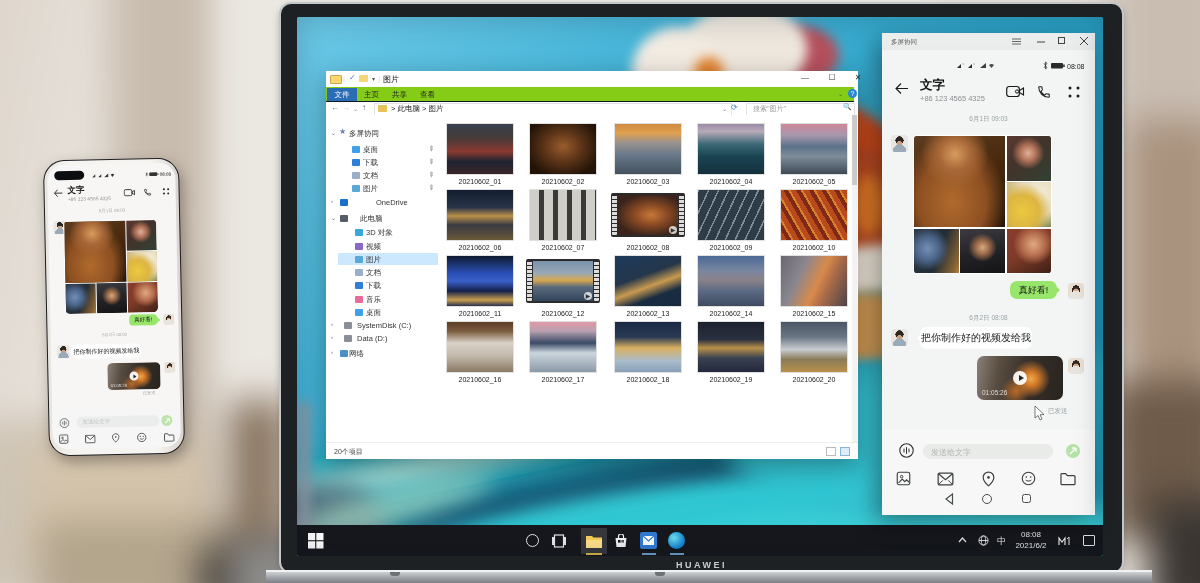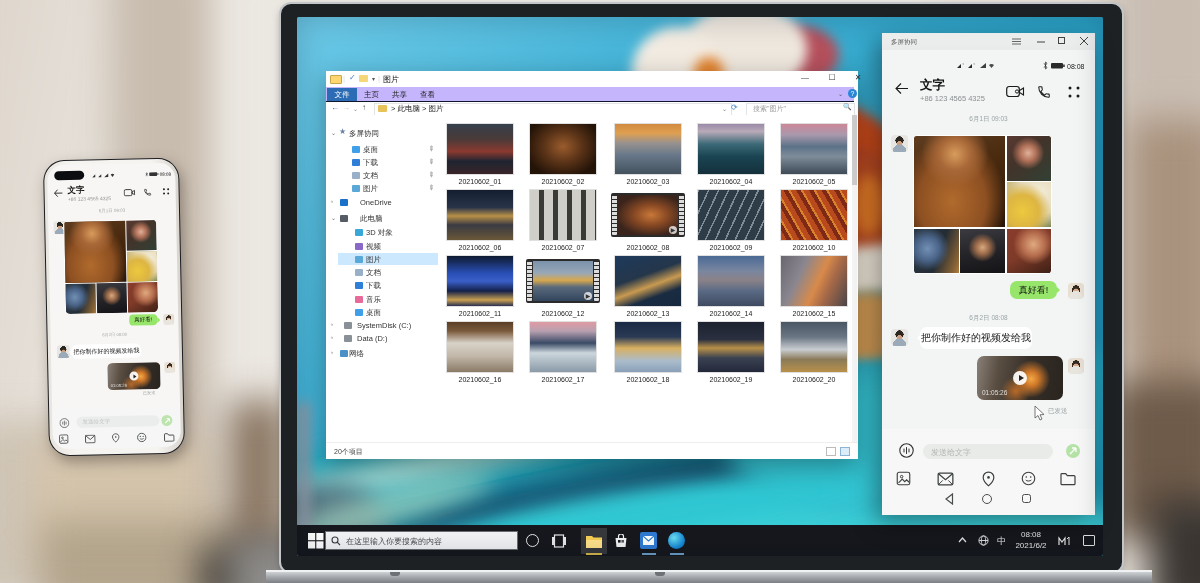--- a/index.html
+++ b/index.html
@@ -8,21 +8,21 @@
 #bg{position:absolute;inset:0;overflow:hidden}
 #bg .blob{position:absolute;filter:blur(18px)}
 
 #laptop{position:absolute;left:281px;top:4px;width:841px;height:568px;background:#1e2124;border-radius:10px;box-shadow:0 0 0 2px #c2c6c9,0 3px 8px rgba(0,0,0,.35)}
 #screen{position:absolute;left:16px;top:13px;width:806px;height:539px;background:#2aa4c8;overflow:hidden;border-radius:2px}
 #huawei{position:absolute;left:0;right:0;bottom:2px;text-align:center;color:#c6cbd0;font-size:9px;letter-spacing:2.5px;font-weight:bold}
 #base{position:absolute;left:266px;top:570px;width:886px;height:13px;background:linear-gradient(#dfe1e2,#9fa3a7 60%,#7c8084);border-radius:2px}
 
 #explorer{position:absolute;left:29px;top:54px;width:532px;height:388px;background:#fff;box-shadow:0 8px 24px rgba(0,0,0,.32);font-size:8px;color:#1a1a1a}
 #explorer .tb{position:absolute;left:0;top:0;right:0;height:16px;background:#fff}
-#explorer .tabs{position:absolute;left:0;top:16px;right:4px;height:14px;background:#c4b5fd;border-bottom:4px solid #0f172a}
+#explorer .tabs{position:absolute;left:0;top:16px;right:4px;height:14px;background:#84cc16;border-bottom:4px solid #0f172a}
 #explorer .addr{position:absolute;left:0;top:31px;right:0;height:13px;background:#fff}
 #explorer .side{position:absolute;left:0;top:44px;width:112px;bottom:16px;background:#fff;font-size:7.5px;color:#333}
 #explorer .side .it{position:absolute;white-space:nowrap}
 #explorer .main{position:absolute;left:112px;top:44px;right:6px;bottom:16px;background:#fff}
 #explorer .status{position:absolute;left:0;bottom:0;right:0;height:16px;background:#fff;border-top:1px solid #eee;font-size:7px;color:#444}
 .th{position:absolute;width:66px;height:50px;box-shadow:0 0 0 1px rgba(0,0,0,.12)}
 .thl{position:absolute;width:80px;text-align:center;font-size:7px;color:#222}
 .film{position:absolute;width:74px;height:44px;background:#2b2b2b;border-radius:2px}
 .film .holes{position:absolute;top:2px;bottom:2px;width:5px;background-image:repeating-linear-gradient(#2b2b2b 0 1.5px,#ddd 1.5px 4px);border-radius:1px}
 .film .ph{position:absolute;left:7px;top:2px;right:7px;bottom:2px}
@@ -166,21 +166,21 @@
         <span class="it" style="left:37px;top:43px">下载</span>
         <span class="pin" style="left:102px;top:43px">✎</span>
         <span class="it" style="left:26px;top:57px;width:8px;height:7px;background:#9ab0c8;border-radius:1px"></span>
         <span class="it" style="left:37px;top:56px">文档</span>
         <span class="pin" style="left:102px;top:56px">✎</span>
         <span class="it" style="left:26px;top:70px;width:8px;height:7px;background:#5aa8d8;border-radius:1px"></span>
         <span class="it" style="left:37px;top:69px">图片</span>
         <span class="pin" style="left:102px;top:69px">✎</span>
         <span class="it" style="left:5px;top:83px;font-size:6px;color:#666">›</span>
         <span class="it" style="left:14px;top:84px;width:8px;height:7px;background:#1a70c8;border-radius:1px"></span>
-        <span class="it" style="left:34px;top:83px">OneDrive</span>
+        <span class="it" style="left:50px;top:83px">OneDrive</span>
         <span class="it" style="left:5px;top:99px;font-size:6px;color:#666">⌄</span>
         <span class="it" style="left:14px;top:100px;width:8px;height:7px;background:#555c66;border-radius:1px"></span>
         <span class="it" style="left:34px;top:99px">此电脑</span>
         <span class="it" style="left:29px;top:114px;width:8px;height:7px;background:#38a8d8;border-radius:1px"></span>
         <span class="it" style="left:40px;top:113px">3D 对象</span>
         <span class="it" style="left:29px;top:128px;width:8px;height:7px;background:#8a68c8;border-radius:1px"></span>
         <span class="it" style="left:40px;top:127px">视频</span>
         <span style="position:absolute;left:12px;top:138px;width:100px;height:12px;background:#cce8ff"></span>
         <span class="it" style="left:29px;top:141px;width:8px;height:7px;background:#5aa8d8;border-radius:1px"></span>
         <span class="it" style="left:40px;top:140px">图片</span>
@@ -265,27 +265,20 @@
     </div>
     <div id="taskbar">
       <svg width="16" height="16" viewBox="0 0 16 16" style="position:absolute;left:11px;top:8px">
           <g fill="#fff">
             <rect x="0" y="0" width="7.2" height="7.2"></rect>
             <rect x="8.3" y="0" width="7.2" height="7.2"></rect>
             <rect x="0" y="8.3" width="7.2" height="7.2"></rect>
             <rect x="8.3" y="8.3" width="7.2" height="7.2"></rect>
           </g>
         </svg>
-      <div style="position:absolute;left:28px;top:6px;width:193px;height:19px;background:#f2f3f5;border:1px solid #6a6d72;box-sizing:border-box">
-        <svg width="10" height="10" style="position:absolute;left:5px;top:4px">
-            <circle cx="4" cy="4" r="3" fill="none" stroke="#3a3d42" stroke-width="1.1"></circle>
-            <line x1="6.2" y1="6.2" x2="9" y2="9" stroke="#3a3d42" stroke-width="1.1"></line>
-          </svg>
-        <span style="position:absolute;left:20px;top:4px;font-size:8px;color:#4a4d52">在这里输入你要搜索的内容</span>
-      </div>
       <div style="position:absolute;left:229px;top:9px;width:13px;height:13px;border:1.4px solid #e8e9ea;border-radius:50%;box-sizing:border-box"></div>
       <svg width="14" height="14" viewBox="0 0 14 14" style="position:absolute;left:255px;top:9px">
           <rect x="2.5" y="1" width="9" height="12" fill="none" stroke="#e8e9ea" stroke-width="1.2"></rect>
           <rect x="0" y="3" width="2" height="8" fill="#e8e9ea"></rect>
           <rect x="12" y="3" width="2" height="8" fill="#e8e9ea"></rect>
         </svg>
       <div style="position:absolute;left:284px;top:3px;width:26px;height:26px;background:rgba(255,255,255,.14)"></div>
       <svg width="16" height="13" viewBox="0 0 16 13" style="position:absolute;left:289px;top:10px">
           <path d="M0 1 L6 1 L7.5 2.5 L16 2.5 L16 13 L0 13 Z" fill="#f7cf56"></path>
           <path d="M0 5 L16 5 L16 13 L0 13 Z" fill="#ffe28a"></path>
@@ -319,20 +312,21 @@
       <span style="position:absolute;left:700px;top:10px;font-size:9px;color:#e8e9ea">中</span>
       <div style="position:absolute;left:714px;top:4px;width:40px;text-align:center;color:#e8e9ea;font-size:8px;line-height:11px">08:08<br>2021/6/2</div>
       <svg width="13" height="11" style="position:absolute;left:761px;top:10px">
           <path d="M1 10 L1 3 L4 7 L7 3 L7 10" fill="none" stroke="#e8e9ea" stroke-width="1.2"></path>
           <path d="M9 4 L11 2 L11 10" fill="none" stroke="#e8e9ea" stroke-width="1"></path>
         </svg>
       <div style="position:absolute;left:786px;top:10px;width:12px;height:11px;border:1.2px solid #e8e9ea;box-sizing:border-box;border-radius:1px"></div>
     </div>
   </div>
   <div style="position:absolute;left:16px;top:13px;width:806px;height:539px;box-shadow:inset 0 0 30px rgba(5,15,30,.22);pointer-events:none;z-index:50"></div>
+  <div id="huawei">HUAWEI</div>
 </div>
 <div id="base">
   <div style="position:absolute;left:124px;top:0;width:10px;height:6px;background:#6e7277;border-radius:0 0 3px 3px"></div>
   <div style="position:absolute;left:389px;top:0;width:10px;height:6px;background:#6e7277;border-radius:0 0 3px 3px"></div>
   <div style="position:absolute;left:0;top:0;width:100%;height:1.5px;background:#f0f1f2"></div>
 </div>
 <div id="collab">
   <div class="ctitle">
     <span style="position:absolute;left:9px;top:5px;font-size:6.5px;color:#555">多屏协同</span>
     <svg width="9" height="7" style="position:absolute;left:130px;top:5px">

